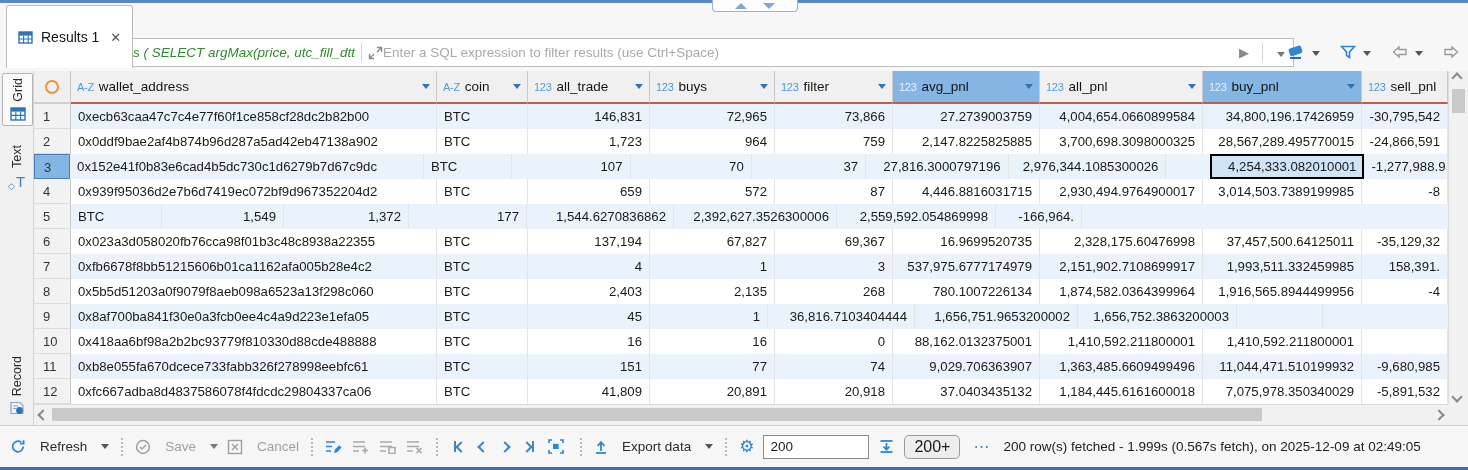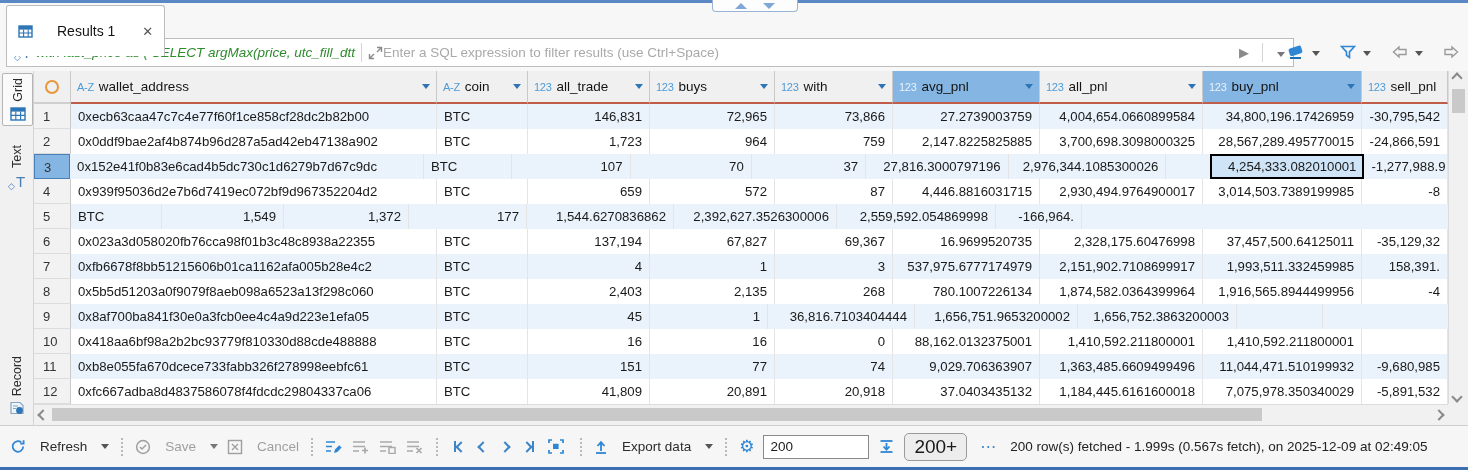--- a/index.html
+++ b/index.html
@@ -6,21 +6,21 @@
   .app{position:relative;width:1468px;height:470px;background:#fff;font-family:"Liberation Sans",sans-serif;overflow:hidden;font-size:13px;color:#1a1a1a;}
 
   
   .top-line{position:absolute;left:0;top:0;right:0;height:3px;background:#5b87c5;}
   .sash{position:absolute;left:712px;top:0;width:84px;height:11px;background:#fdfdfd;border:1px solid #9ab4d6;border-top:none;border-radius:0 0 4px 4px;display:flex;align-items:center;justify-content:center;gap:16px;z-index:6;}
   .tri-up{width:0;height:0;border-left:6px solid transparent;border-right:6px solid transparent;border-bottom:6px solid #7fa7d7;}
   .tri-down{width:0;height:0;border-left:6px solid transparent;border-right:6px solid transparent;border-top:6px solid #7fa7d7;}
 
   
   .tab-bar{position:absolute;top:3px;left:0;right:0;height:31px;background:#f7f7f7;border-bottom:1px solid #d8d8d8;}
-  .tab{position:absolute;left:6px;top:2px;height:28px;background:#fff;border:1px solid #bcbcbc;border-bottom:none;border-radius:3px 3px 0 0;display:flex;align-items:center;gap:24px;padding:11px 11px;font-size:14px;color:#141414;z-index:2;}
+  .tab{position:absolute;left:6px;top:2px;height:28px;background:#fff;border:1px solid #bcbcbc;border-bottom:none;border-radius:3px 3px 0 0;display:flex;align-items:center;gap:8px;padding:17px 11px;font-size:14px;color:#141414;z-index:2;}
   .tab .close{color:#555;font-size:13px;margin-left:3px;cursor:pointer;}
 
   
   .filter-bar{position:absolute;top:34px;left:0;right:0;height:37px;background:#f7f7f7;}
   .filter-input{position:absolute;left:6px;top:4px;right:174px;height:27px;background:#fff;border:1px solid #bdbdbd;display:flex;align-items:center;overflow:hidden;}
   .sqlico{display:flex;align-items:center;padding:0 5px 0 7px;}
   .ot{color:#4a7fb5;font-size:15px;}
   .ot i{font-style:normal;font-size:9px;vertical-align:-2px;margin-right:1px;}
   .sqltext{color:#2e8b2e;font-size:13.5px;white-space:nowrap;font-style:italic;}
   .vdiv{width:1px;height:19px;background:#d5d5d5;margin:0 6px;}
@@ -80,21 +80,21 @@
   .bottom{position:absolute;left:0;top:425px;right:0;height:42px;background:#f6f6f6;border-top:1px solid #cfcfcf;display:flex;align-items:center;padding:0 10px;gap:9px;box-sizing:border-box;font-size:13.5px;color:#2b2b2b;}
   .bottom-line{position:absolute;left:0;bottom:0;right:0;height:3px;background:#3c6eb4;}
   .tbtn{display:flex;align-items:center;gap:14px;cursor:pointer;}
   .tbtn.disabled{color:#9f9f9f;}
   .vsep{width:0;height:18px;border-left:2px dotted #b9b9b9;margin:0 3px;}
   .navg{display:flex;align-items:center;gap:14px;margin:0 4px;}
   .chv.nav{border-color:#3f86c6;padding:3px;border-width:0 2px 2px 0;}
   .navbar{display:inline-block;width:2px;height:11px;background:#3f86c6;}
   .navpair{display:flex;align-items:center;gap:1px;}
   .limit-input{width:92px;height:22px;border:1px solid #8a8a8a;font-family:"Liberation Sans",sans-serif;font-size:13.5px;padding:0 6px;color:#1a1a1a;}
-  .fetch-all{border:1px solid #9a9a9a;background:#ededed;padding:2px 9px;font-size:19px;color:#1a1a1a;border-radius:5px;}
+  .fetch-all{border:1px solid #9a9a9a;background:#ededed;padding:2px 9px;font-size:16px;color:#1a1a1a;border-radius:5px;}
   .dots{color:#3f86c6;font-size:16px;letter-spacing:1px;margin:0 4px;}
   .status{color:#222;white-space:nowrap;}
   .icon{display:inline-flex;align-items:center;justify-content:center;}
 </style>
 </head>
 <body>
 
 <div class="app">
 
   <div class="top-line"></div>
@@ -214,21 +214,21 @@
           <span>all_trade</span>
           <span class="sort caret blue"></span>
         </div>
         <div class="hcell cw3">
           <span class="prefix">123</span>
           <span>buys</span>
           <span class="sort caret blue"></span>
         </div>
         <div class="hcell cw4">
           <span class="prefix">123</span>
-          <span>with</span>
+          <span>filter</span>
           <span class="sort caret blue"></span>
         </div>
         <div class="hcell cw5 sel">
           <span class="prefix">123</span>
           <span>avg_pnl</span>
           <span class="sort caret blue"></span>
         </div>
         <div class="hcell cw6">
           <span class="prefix">123</span>
           <span>all_pnl</span>

